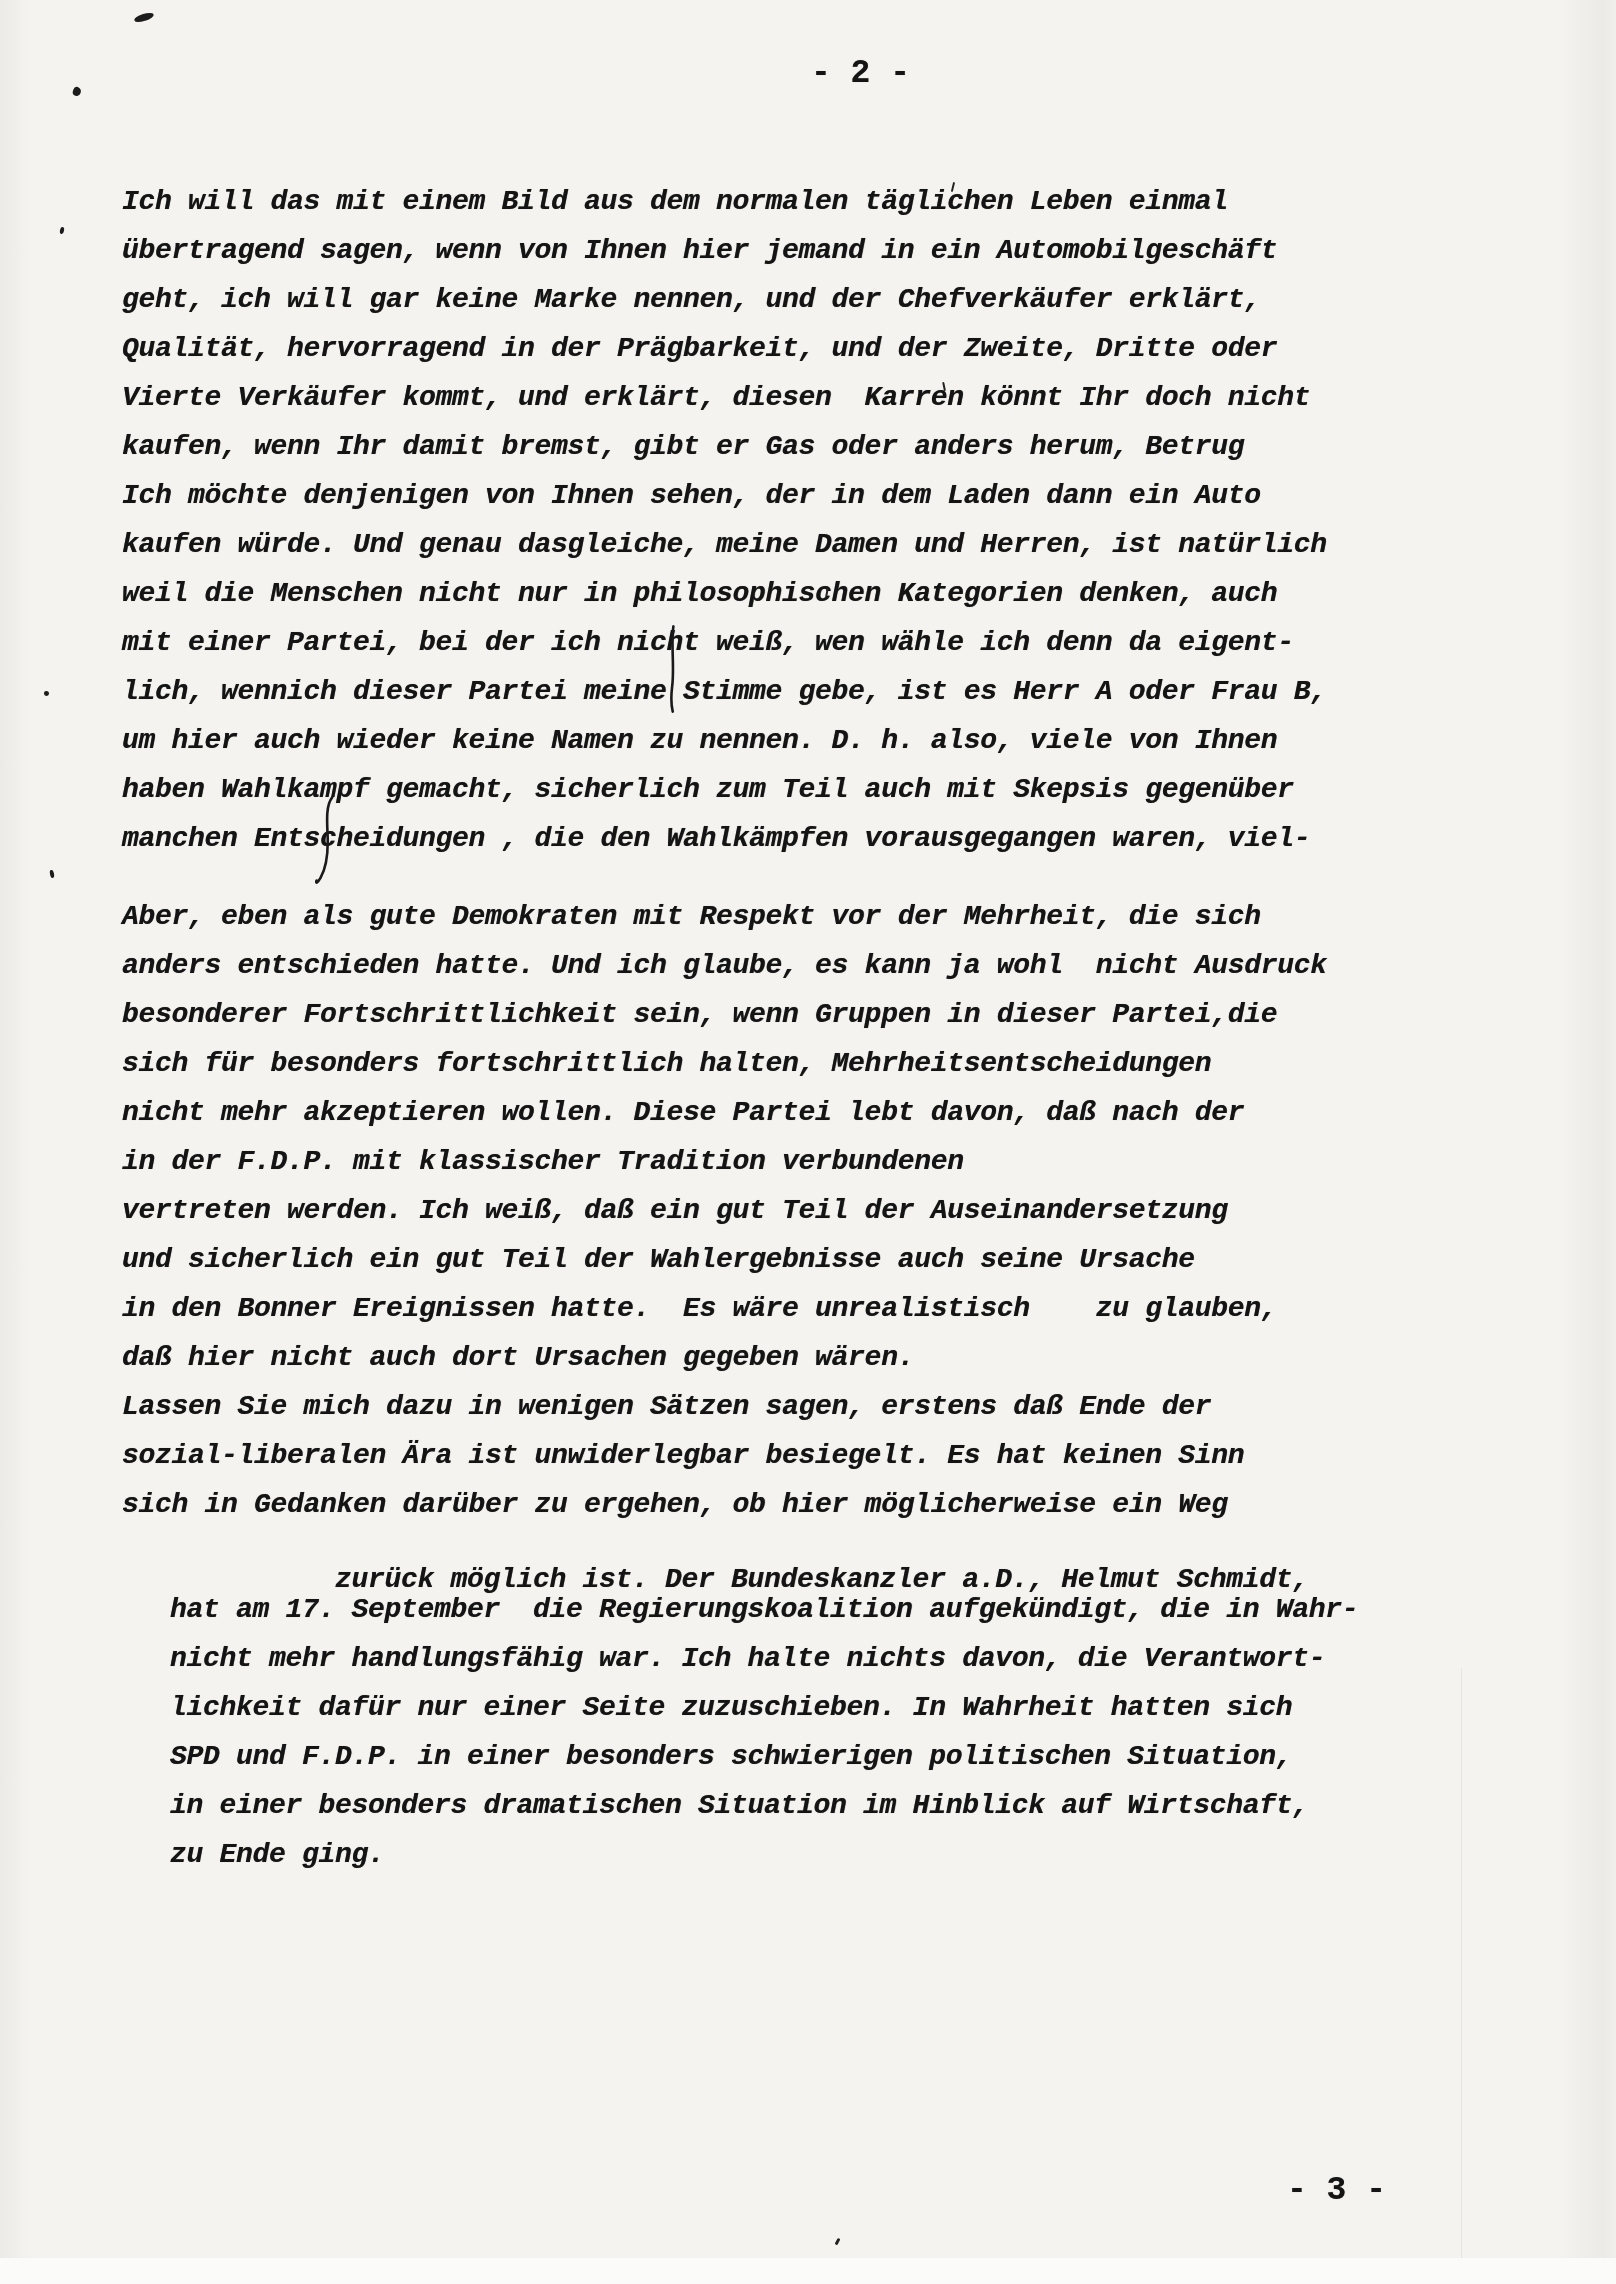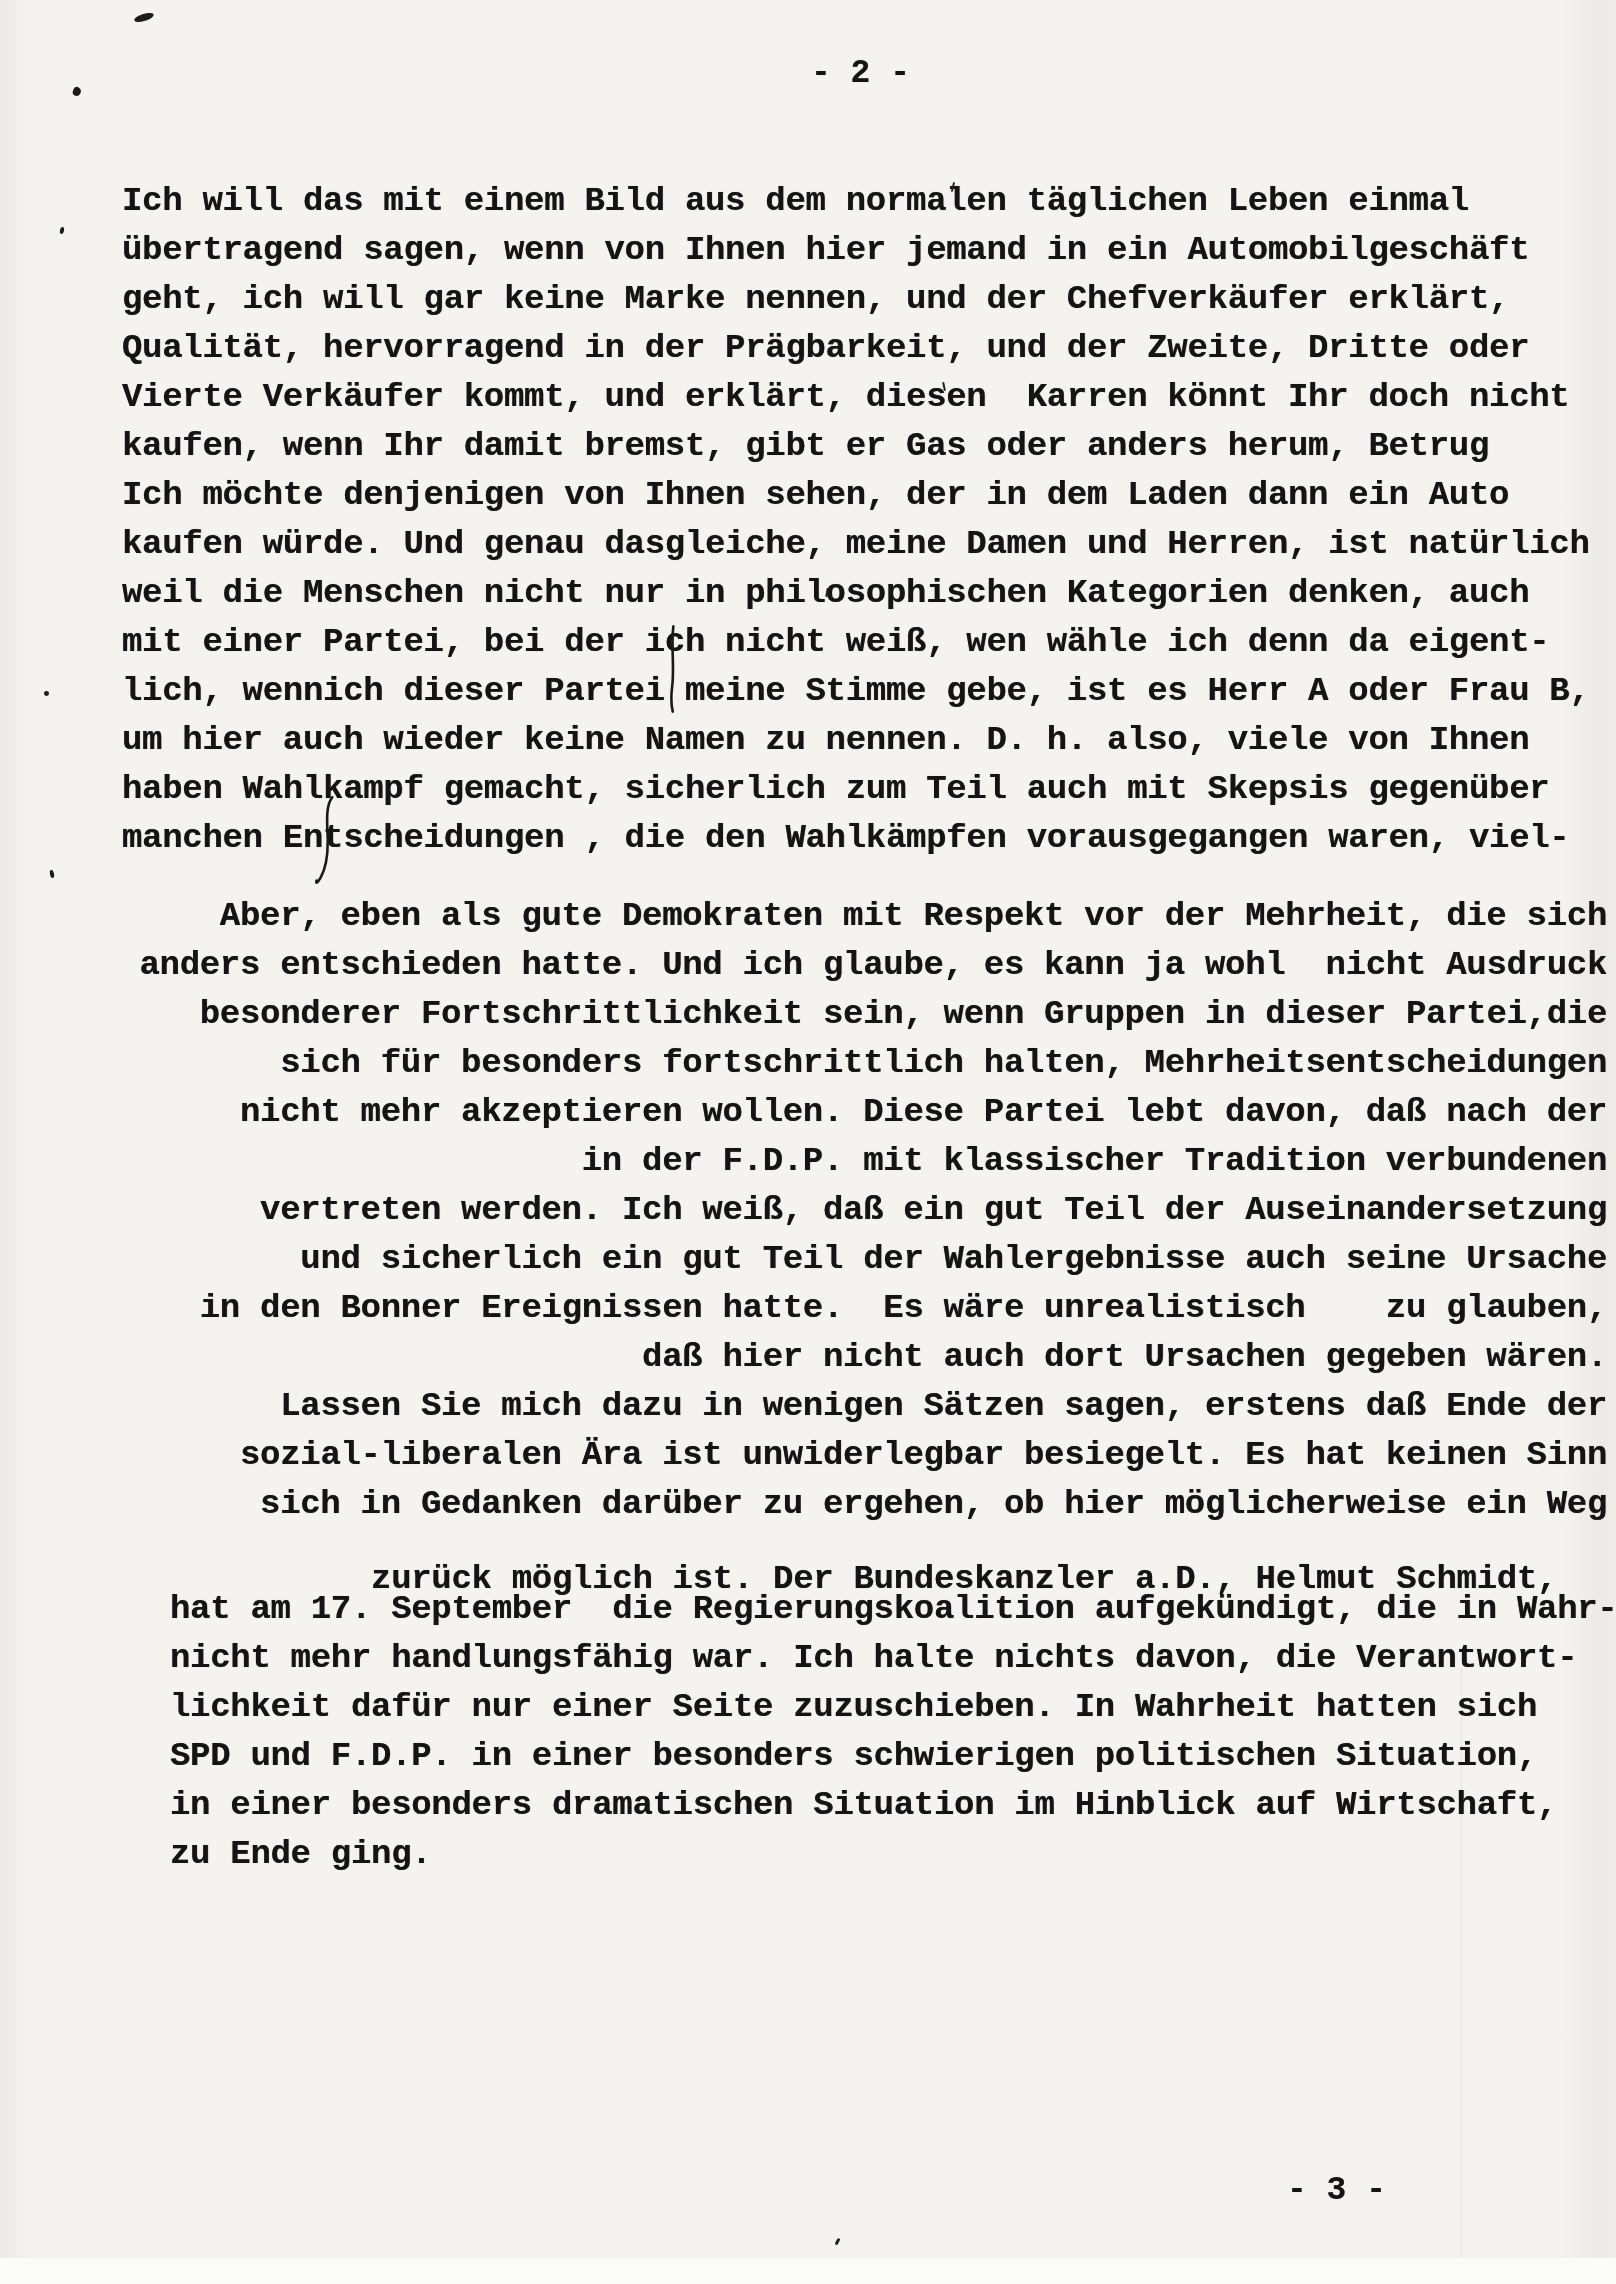--- a/index.html
+++ b/index.html
@@ -35,28 +35,29 @@
   .page-num.top    { left: 811px; top: 49px; }
   .page-num.bottom { left: 1287px; top: 2166px; }
 
   .text-area {
     position: absolute;
     left: 122px;
     top: 177px;
     width: 1485px;
   }
   .block .line {
-    font-size: 34px;
+    font-size: 28px;
     font-weight: 700;
     line-height: 49px;
     white-space: pre;
     letter-spacing: -0.3px;
     text-shadow: 0 0 0.7px rgba(0,0,0,0.45), 0.3px 0.3px 0 rgba(20,20,20,0.25);
+    font-style: italic;
   }
-  .block2 { margin-top: 29px; text-align: right; }
+  .block2 { margin-top: 29px; }
   .block3 { margin-top: 26px; margin-left: 48px; }
   
   .block3 .line:nth-child(2) { margin-top: -19px; }
 
   
   .pen-stroke { position: absolute; pointer-events: none; }
 
   
   .speck {
     position: absolute;

